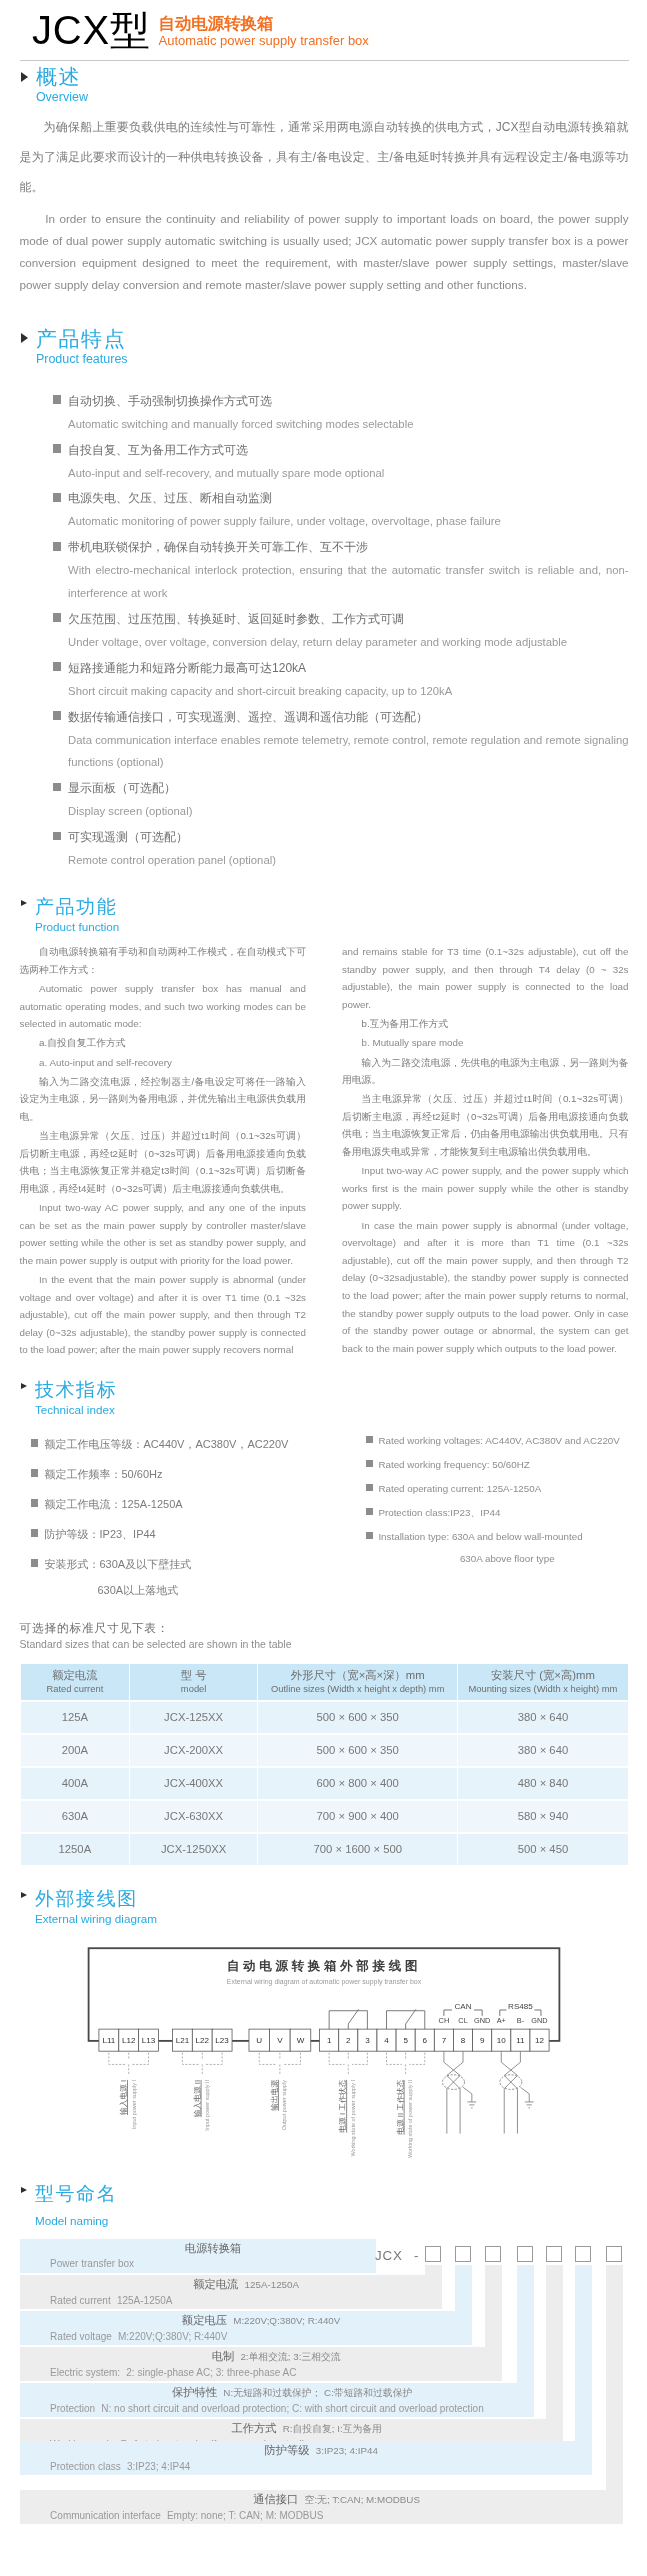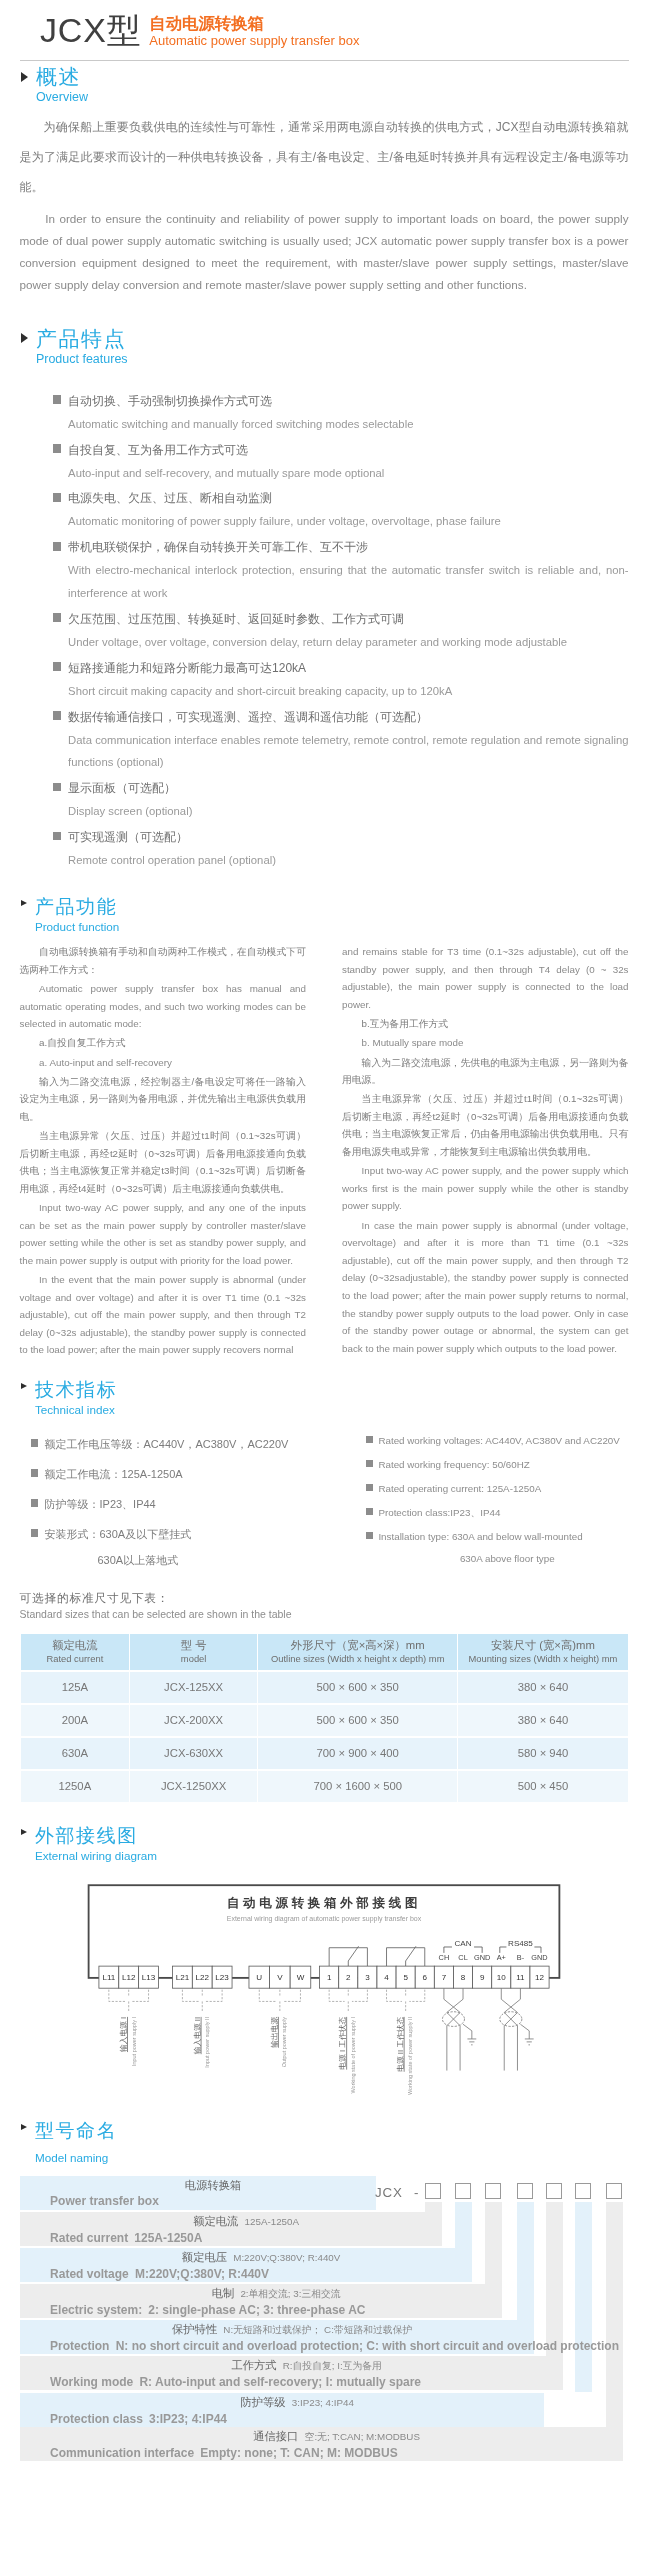--- a/index.html
+++ b/index.html
@@ -1,21 +1,21 @@
 <!DOCTYPE html>
 <html style="font-size:12.5px"><head>
 <meta charset="utf-8">
 <style>
   html,body{margin:0;padding:0;background:#fff;}
   body{width:648px;height:2576px;overflow:hidden;font-family:"Liberation Sans","DejaVu Sans",sans-serif;}
   .page{padding:7.8px 19.5px 0 19.5px;position:relative;}
 
   
   .hdr{display:flex;align-items:flex-start;padding-left:12.5px;padding-top:4.7px;}
-  .hdr .model{color:#404040;font-size:34px;line-height:37px;letter-spacing:0.8px;margin-left:8px;}
+  .hdr .model{color:#000000;font-size:40px;line-height:37px;letter-spacing:0.8px;}
   .hdr .tcol{margin-left:7.8px;padding-top:1.6px;}
   .hdr .tzh{color:#f36f21;font-size:16.4px;font-weight:bold;line-height:19px;}
   .hdr .ten{color:#f36f21;font-size:13px;line-height:15.6px;}
   .divider{border-top:0.8px solid #c9c9c9;margin-top:11px;}
 
   
   .sec{margin-top:4px;}
   .shead{display:flex;align-items:flex-start;}
   .tri{width:0;height:0;border-left:7.8px solid #2e2e2e;border-top:5.5px solid transparent;border-bottom:5.5px solid transparent;margin:6.2px 7.8px 0 1.6px;}
   .tri.small{border-left-width:6.2px;border-top-width:3.9px;border-bottom-width:3.9px;margin-top:5.5px;}
@@ -67,21 +67,21 @@
   svg text{font-family:"Liberation Sans","DejaVu Sans",sans-serif;}
   .wtitle{font-family:"Liberation Serif","DejaVu Serif",serif;font-weight:bold;letter-spacing:5px;}
 
   
   .stair{position:relative;height:290px;margin-top:9.4px;margin-left:-9.4px;}
   .band{position:absolute;left:10px;height:34px;padding-left:30px;box-sizing:border-box;padding-top:1.6px;}
   .b-blue{background:#e3f1fa;}
   .b-gray{background:#ededed;}
   .bzh{font-size:11.3px;color:#666;line-height:16.4px;white-space:nowrap;text-align:center;}
   .bzh .det{font-size:9.8px;color:#8a8a8a;margin-left:6.2px;}
-  .ben{font-size:12px;color:#999;line-height:14px;white-space:nowrap;font-weight:bold;}
+  .ben{font-size:10px;color:#999;line-height:14px;white-space:nowrap;}
   .ben .det{margin-left:6.2px;}
   .stripe{position:absolute;width:17px;}
   .mbox{position:absolute;top:7.8px;width:15.6px;height:15.6px;border:1.6px solid #9a9a9a;background:#fff;box-sizing:border-box;}
   .jcx{position:absolute;left:365px;top:9.4px;font-size:13.3px;color:#777;letter-spacing:0.8px;}
   .jdash{position:absolute;left:404px;top:9.4px;font-size:13.3px;color:#777;}
 </style>
 </head>
 <body>
 
 <div class="page">
@@ -190,20 +190,21 @@
     <div class="shead">
       <div class="tri small"></div>
       <div class="stxt">
         <div class="szh" style="font-size:19px;">技术指标</div>
         <div class="sen" style="font-size:11.7px;">Technical index</div>
       </div>
     </div>
     <div class="tcols">
       <div class="tcol-l">
         <div class="ti"><span class="sq"></span><span>额定工作电压等级：AC440V，AC380V，AC220V</span></div>
+        <div class="ti"><span class="sq"></span><span>额定工作频率：50/60Hz</span></div>
         <div class="ti"><span class="sq"></span><span>额定工作电流：125A-1250A</span></div>
         <div class="ti"><span class="sq"></span><span>防护等级：IP23、IP44</span></div>
         <div class="ti"><span class="sq"></span><span>安装形式：630A及以下壁挂式</span></div>
         <div class="ti2">630A以上落地式</div>
       </div>
       <div class="tcol-r">
         <div class="tir"><span class="sq"></span><span>Rated working voltages: AC440V, AC380V and AC220V</span></div>
         <div class="tir"><span class="sq"></span><span>Rated working frequency: 50/60HZ</span></div>
         <div class="tir"><span class="sq"></span><span>Rated operating current: 125A-1250A</span></div>
         <div class="tir"><span class="sq"></span><span>Protection class:IP23、IP44</span></div>
@@ -242,20 +243,26 @@
           <td>125A</td>
             <td>JCX-125XX</td>
             <td>500 × 600 × 350</td>
             <td>380 × 640</td>
         </tr>
         <tr>
           <td>200A</td>
             <td>JCX-200XX</td>
             <td>500 × 600 × 350</td>
             <td>380 × 640</td>
+        </tr>
+        <tr>
+          <td>400A</td>
+            <td>JCX-400XX</td>
+            <td>600 × 800 × 400</td>
+            <td>480 × 840</td>
         </tr>
         <tr>
           <td>630A</td>
             <td>JCX-630XX</td>
             <td>700 × 900 × 400</td>
             <td>580 × 940</td>
         </tr>
         <tr>
           <td>1250A</td>
             <td>JCX-1250XX</td>
@@ -421,21 +428,21 @@
         <div class="ben"><span>Electric system:</span><span class="det">2: single-phase AC; 3: three-phase AC</span></div>
       </div>
       <div class="band b-blue" style="top:144px;width:514px;">
         <div class="bzh"><span>保护特性</span><span class="det">N:无短路和过载保护； C:带短路和过载保护</span></div>
         <div class="ben"><span>Protection</span><span class="det">N: no short circuit and overload protection; C: with short circuit and overload protection</span></div>
       </div>
       <div class="band b-gray" style="top:180px;width:543px;">
         <div class="bzh"><span>工作方式</span><span class="det">R:自投自复; I:互为备用</span></div>
         <div class="ben"><span>Working mode</span><span class="det">R: Auto-input and self-recovery; I: mutually spare</span></div>
       </div>
-      <div class="band b-blue" style="top:217px;width:524px;">
+      <div class="band b-blue" style="top:202px;width:572px;">
         <div class="bzh"><span>防护等级</span><span class="det">3:IP23; 4:IP44</span></div>
         <div class="ben"><span>Protection class</span><span class="det">3:IP23; 4:IP44</span></div>
       </div>
       <div class="band b-gray" style="top:251px;width:603px;">
         <div class="bzh"><span>通信接口</span><span class="det">空:无; T:CAN; M:MODBUS</span></div>
         <div class="ben"><span>Communication interface</span><span class="det">Empty: none; T: CAN; M: MODBUS</span></div>
       </div>
 
       <div class="jcx">JCX</div>
       <div class="jdash">-</div>

